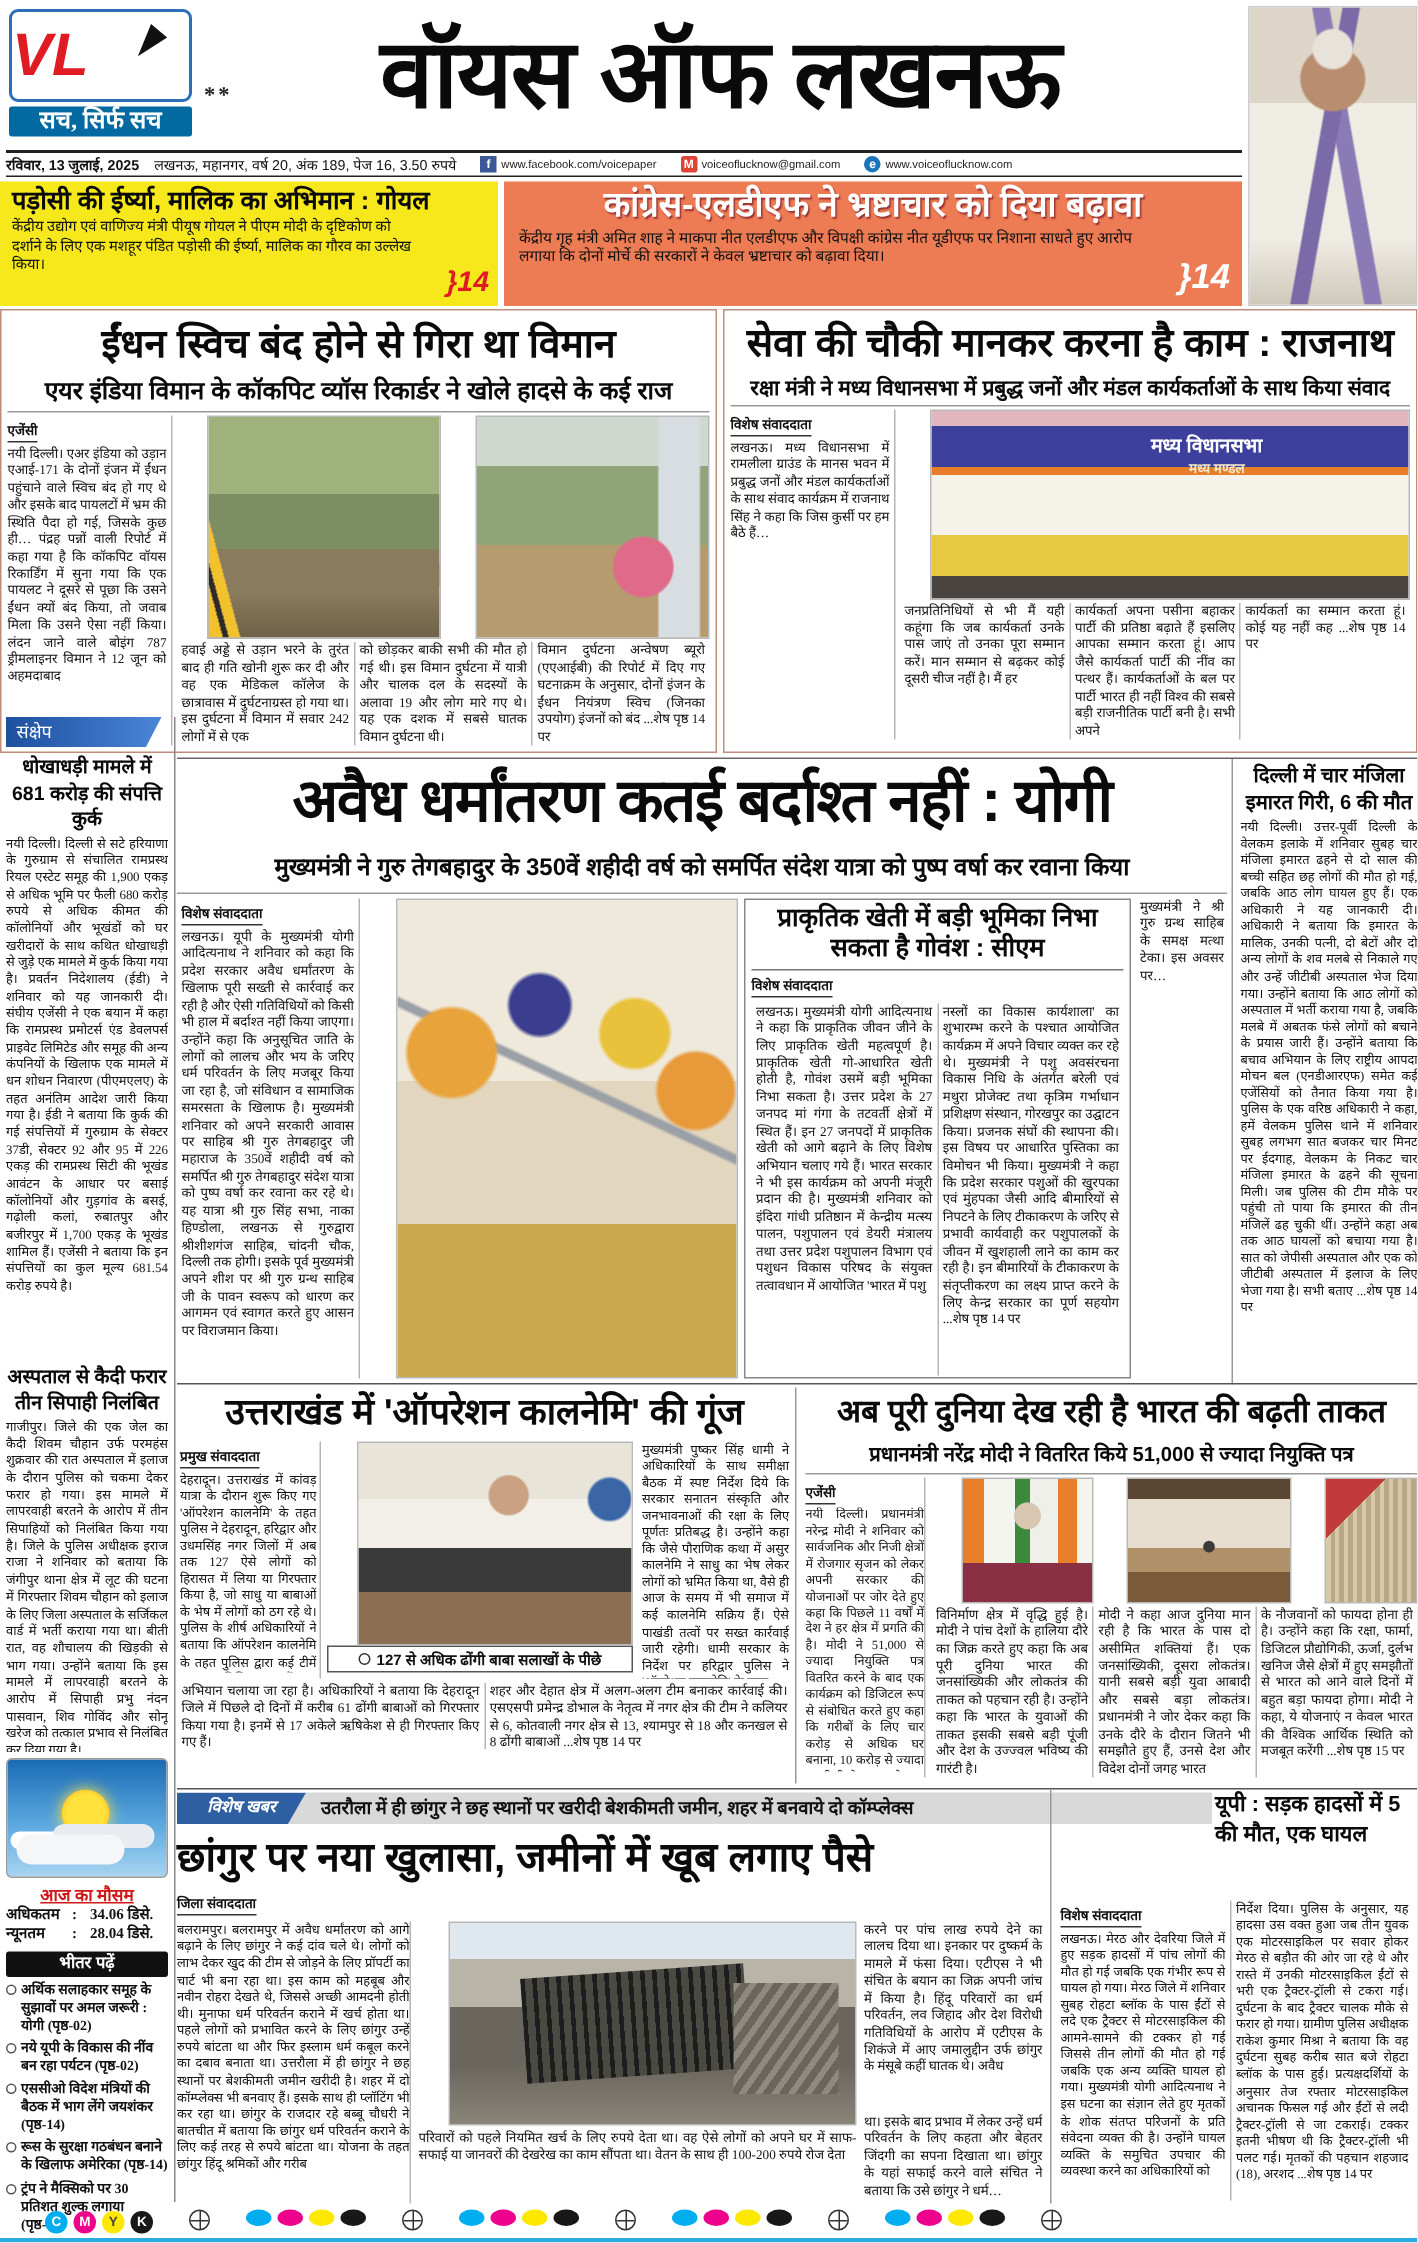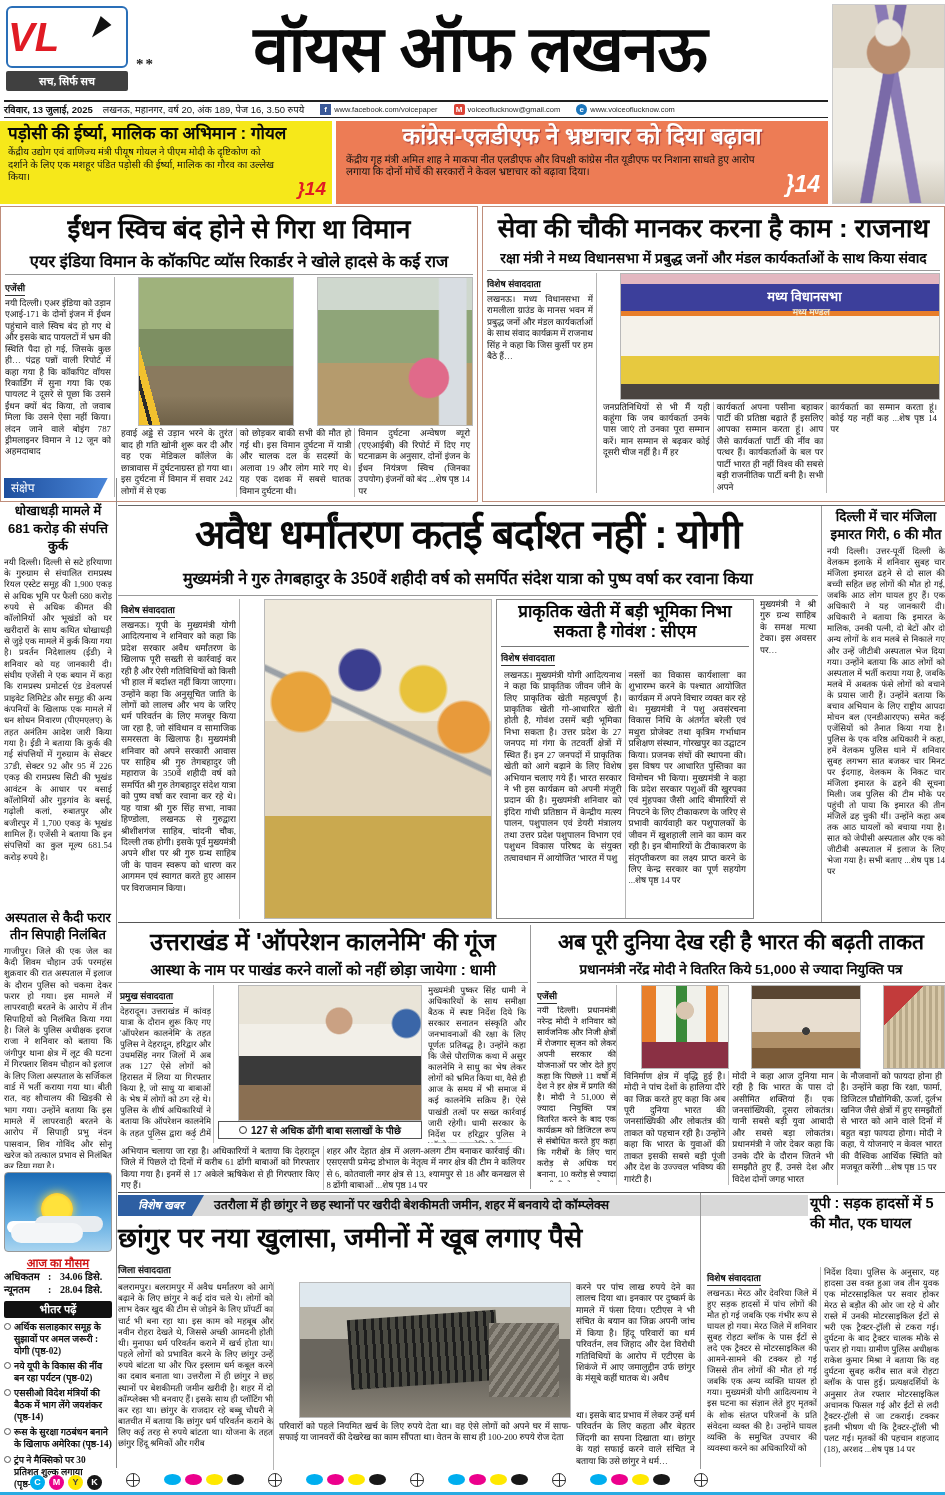--- a/index.html
+++ b/index.html
@@ -13,22 +13,22 @@
           border-bottom:1px solid #333;display:inline-block;padding-bottom:1px;margin-bottom:2px;}
   .colrule{border-right:1px solid #b5b5b5;}
   .photo{position:relative;overflow:hidden;border:1px solid #b9b9b9;margin-left:20px;}
   
   .logo{left:6px;top:6px;width:122px;height:92px;}
   .logo-box{height:62px;border:2px solid #2a6fb8;border-radius:6px;background:#fff;position:relative;
             display:flex;align-items:center;justify-content:flex-start;}
   .logo-vl{font-family:"Liberation Sans",sans-serif;font-weight:900;font-style:italic;font-size:40px;color:#e01b24;}
   .logo-nib{position:absolute;right:20px;top:10px;width:0;height:0;border-left:7px solid transparent;
             border-right:7px solid transparent;border-top:22px solid #111;transform:rotate(40deg);}
-  .logo-ribbon{margin-top:3px;height:20px;background:#404040;color:#fff;text-align:center;
-               font-size:11px;font-weight:bold;line-height:20px;border-radius:2px;}
+  .logo-ribbon{margin-top:3px;height:20px;background:#0369a1;color:#fff;text-align:center;
+               font-size:16px;font-weight:bold;line-height:20px;border-radius:2px;}
   .stars{left:136px;top:56px;font-size:15px;font-weight:bold;letter-spacing:2px;color:#222;}
   .paper-title{left:140px;right:125px;top:0;height:98px;text-align:center;font-size:64px;
                line-height:98px;font-weight:900;letter-spacing:-1px;}
   .dateline{left:4px;top:100px;width:824px;height:18px;border-top:2px solid #222;border-bottom:1px solid #222;
             display:flex;align-items:center;font-family:"Liberation Sans",sans-serif;font-size:9.5px;}
   .dl-date{font-weight:bold;}
   .dl-ed{margin-left:10px;}
   .soc{display:flex;align-items:center;gap:3px;margin-left:16px;font-size:7.5px;color:#222;}
   .soc-ic{width:11px;height:11px;display:inline-flex;align-items:center;justify-content:center;
           color:#fff;font-family:"Liberation Sans",sans-serif;font-weight:bold;font-size:8px;}
@@ -366,21 +366,20 @@
     </div>
     <div class="delhi-col">
       <h2 class="hd">दिल्ली में चार मंजिला इमारत गिरी, 6 की मौत</h2>
       <div class="bodytext" style="height:352px;font-size:8.5px">नयी दिल्ली। उत्तर-पूर्वी दिल्ली के वेलकम इलाके में शनिवार सुबह चार मंजिला इमारत ढहने से दो साल की बच्ची सहित छह लोगों की मौत हो गई, जबकि आठ लोग घायल हुए हैं। एक अधिकारी ने यह जानकारी दी। अधिकारी ने बताया कि इमारत के मालिक, उनकी पत्नी, दो बेटों और दो अन्य लोगों के शव मलबे से निकाले गए और उन्हें जीटीबी अस्पताल भेज दिया गया। उन्होंने बताया कि आठ लोगों को अस्पताल में भर्ती कराया गया है, जबकि मलबे में अबतक फंसे लोगों को बचाने के प्रयास जारी हैं। उन्होंने बताया कि बचाव अभियान के लिए राष्ट्रीय आपदा मोचन बल (एनडीआरएफ) समेत कई एजेंसियों को तैनात किया गया है। पुलिस के एक वरिष्ठ अधिकारी ने कहा, हमें वेलकम पुलिस थाने में शनिवार सुबह लगभग सात बजकर चार मिनट पर ईदगाह, वेलकम के निकट चार मंजिला इमारत के ढहने की सूचना मिली। जब पुलिस की टीम मौके पर पहुंची तो पाया कि इमारत की तीन मंजिलें ढह चुकी थीं। उन्होंने कहा अब तक आठ घायलों को बचाया गया है। सात को जेपीसी अस्पताल और एक को जीटीबी अस्पताल में इलाज के लिए भेजा गया है। सभी बताए ...शेष पृष्ठ 14 पर</div>
     </div>
   </div>
 
   <div class="abs mid-band">
     <div class="kalnemi">
       <h1 class="hd">उत्तराखंड में 'ऑपरेशन कालनेमि' की गूंज</h1>
-      <h3 class="hd">आस्था के नाम पर पाखंड करने वालों को नहीं छोड़ा जायेगा : धामी</h3>
       <div class="kal-content">
         <div class="kal-c1 colrule">
           <span class="byline">प्रमुख संवाददाता</span>
           <div class="bodytext" style="height:134px;font-size:8.5px">देहरादून। उत्तराखंड में कांवड़ यात्रा के दौरान शुरू किए गए 'ऑपरेशन कालनेमि' के तहत पुलिस ने देहरादून, हरिद्वार और उधमसिंह नगर जिलों में अब तक 127 ऐसे लोगों को हिरासत में लिया या गिरफ्तार किया है, जो साधु या बाबाओं के भेष में लोगों को ठग रहे थे। पुलिस के शीर्ष अधिकारियों ने बताया कि ऑपरेशन कालनेमि के तहत पुलिस द्वारा कई टीमें बनाकर विभिन्न स्थानों पर सत्यापन</div>
         </div>
         <div class="kal-phwrap">
           <div class="photo dhami-ph"></div>
           <div class="kal-cap">
             <span class="cap-bullet"></span>
             <span>127 से अधिक ढोंगी बाबा सलाखों के पीछे</span>

